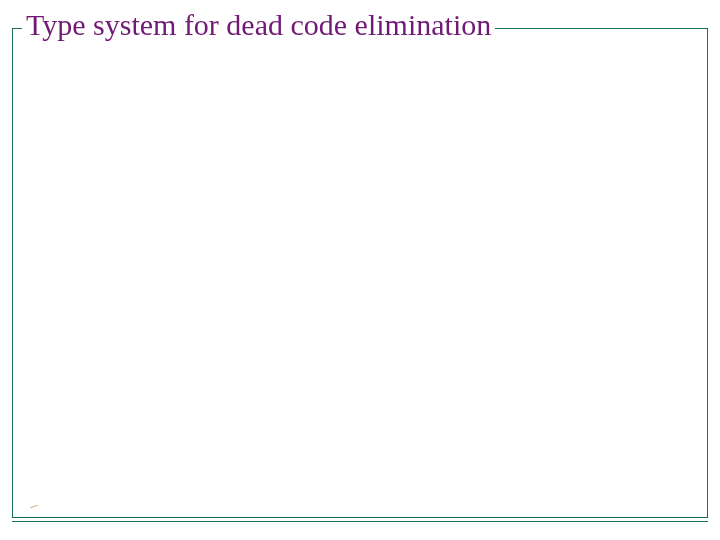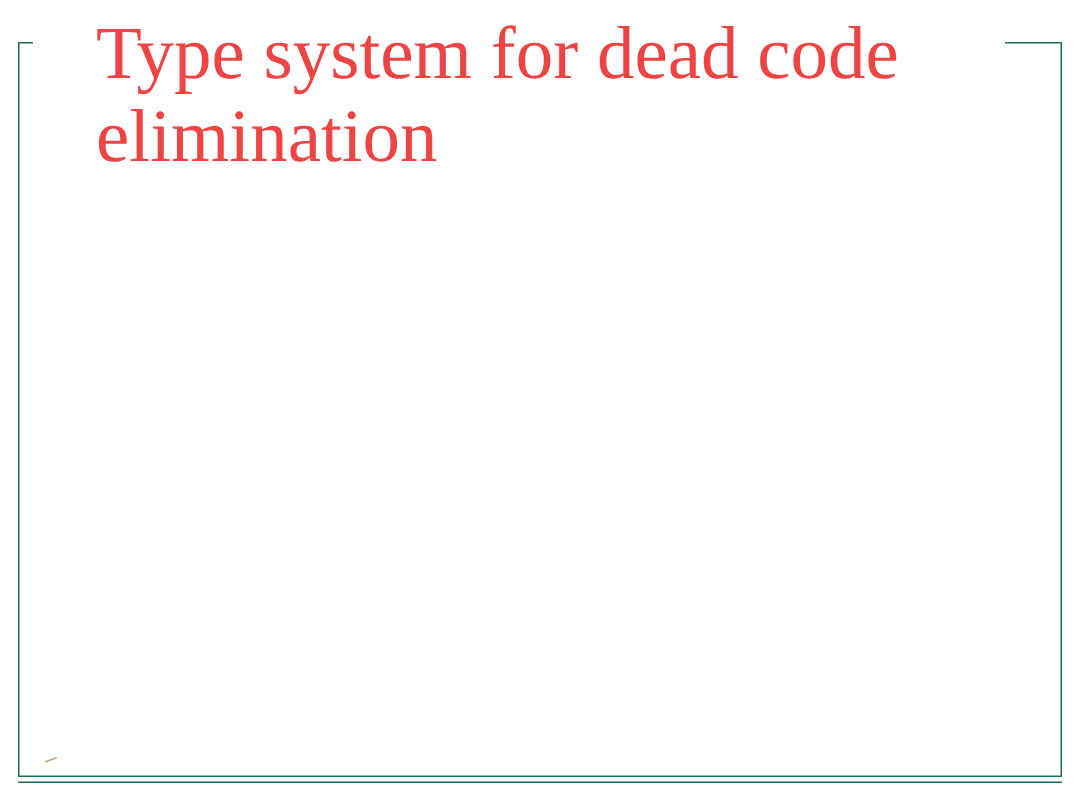--- a/index.html
+++ b/index.html
@@ -29,26 +29,25 @@
   
   .title-wrap {
     position: absolute;
     top: 8px;
     left: 22px;
     background: #ffffff;
     padding: 0 4px 0 4px;
     max-width: 640px;
   }
   .title {
-    font-size: 50px;
+    font-size: 30px;
     line-height: 1.1;
-    color: #ef4444;
+    color: #701a75;
     font-weight: 400;
     letter-spacing: 0px;
-    margin-left: 38px;
   }
   
   .bottom-rule {
     position: absolute;
     left: 12px;
     right: 12px;
     bottom: 18px;
     height: 0;
     border-top: 1.5px solid #1a6f54;
   }

